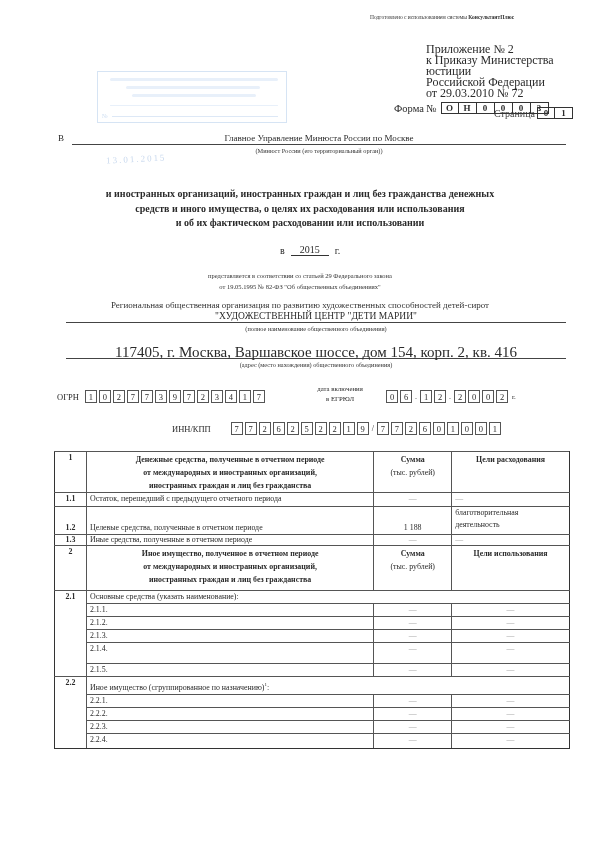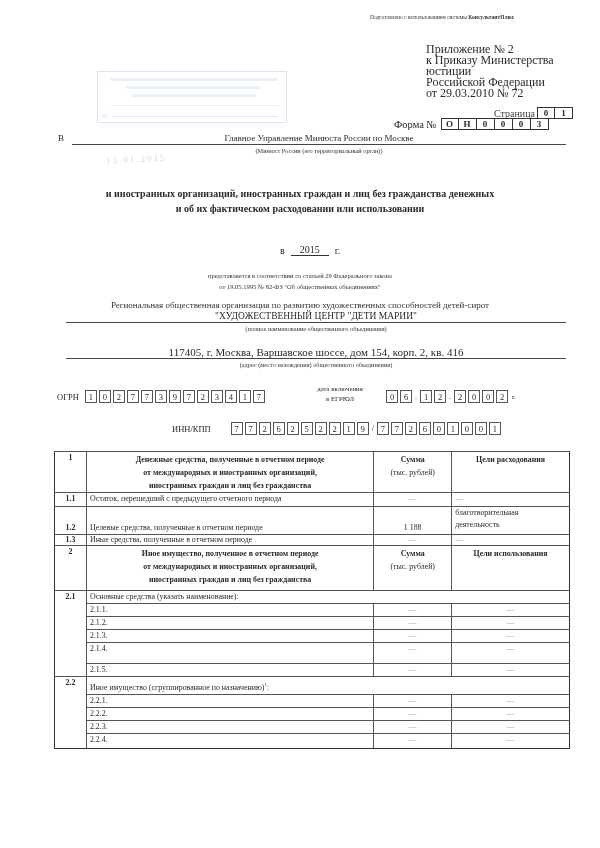--- a/index.html
+++ b/index.html
@@ -23,21 +23,21 @@
   .date-stamp { left: 106px; top: 154px; font-size: 9px; color: #c9d9ee; letter-spacing: 2px; transform: rotate(-3deg); }
   .to-label { left: 58px; top: 133px; font-size: 9px; }
   .to-line { left: 72px; top: 133px; width: 494px; border-bottom: 1px solid #444; height: 12px; text-align: center; font-size: 9px; line-height: 11px; }
   .caption { font-size: 6.3px; color: #333; text-align: center; }
   .title { left: 30px; top: 187px; width: 540px; text-align: center; font-weight: bold; font-size: 10px; line-height: 14.5px; }
   .year-line { left: 280px; top: 244px; display: flex; align-items: flex-end; font-size: 10px; }
   .year-val { display: inline-block; width: 38px; border-bottom: 1px solid #333; text-align: center; margin: 0 6px; }
   .law { left: 0; width: 600px; text-align: center; font-size: 6.5px; color: #333; }
   .org-type { left: 0; top: 300px; width: 600px; text-align: center; font-size: 9px; color: #333; }
   .org-name { left: 66px; top: 310px; width: 500px; text-align: center; font-size: 9.5px; border-bottom: 1px solid #444; height: 13px; line-height: 12px; }
-  .addr { left: 66px; top: 346px; width: 500px; text-align: center; font-size: 11px; border-bottom: 1px solid #444; height: 13px; line-height: 12px; }
+  .addr { left: 66px; top: 346px; width: 500px; text-align: center; font-size: 15px; border-bottom: 1px solid #444; height: 13px; line-height: 12px; }
   .id-label { font-size: 8.5px; }
   .digit { display: inline-flex; align-items: center; justify-content: center; width: 12px; height: 13px; border: 1px solid #555; margin-right: 2px; font-size: 8.5px; background: #fff; }
   .digits { display: flex; align-items: center; }
   .sep { font-size: 8px; margin: 0 3px 0 1px; }
   table.report { position: absolute; left: 54px; top: 451px; width: 516px; border-collapse: collapse; font-size: 7.9px; }
   table.report td { border: 1px solid #555; padding: 0 3px; vertical-align: top; line-height: 12px; }
   table.report .num { text-align: center; font-weight: bold; width: 32px; }
   table.report .hdr { text-align: center; font-weight: bold; line-height: 13px; padding-top: 1px; }
   table.report .sumh { text-align: center; line-height: 13px; padding-top: 1px; width: 78px; }
   table.report .goalh { text-align: center; font-weight: bold; width: 117px; padding-top: 1px; line-height: 13px; }
@@ -61,21 +61,21 @@
 </div>
 
 <div class="abs page-line">
   <span class="page-label">Страница</span>
   <div class="cellrow">
     <span class="cellbox">0</span>
     <span class="cellbox">1</span>
   </div>
 </div>
 
-<div class="abs form-line" style="left:394px; top:118px;align-items:center;">
+<div class="abs form-line" style="left:394px; top:102px;align-items:center;">
   <span class="form-label">Форма №</span>
   <div class="cellrow">
     <span class="cellbox">О</span>
     <span class="cellbox">Н</span>
     <span class="cellbox">0</span>
     <span class="cellbox">0</span>
     <span class="cellbox">0</span>
     <span class="cellbox">3</span>
   </div>
 </div>
@@ -89,20 +89,21 @@
   <div class="stamp-under"></div>
 </div>
 <div class="abs date-stamp">13.01.2015</div>
 
 <div class="abs to-label">В</div>
 <div class="abs to-line">Главное Управление Минюста России по Москве</div>
 <div class="abs caption" style="left:72px; top:147px; width:494px;">(Минюст России (его территориальный орган))</div>
 
 <div class="abs title">
   <div>и иностранных организаций, иностранных граждан и лиц без гражданства денежных</div>
+  <div>средств и иного имущества, о целях их расходования или использования</div>
   <div>и об их фактическом расходовании или использовании</div>
 </div>
 <div class="abs year-line">
   <span>в</span>
   <span class="year-val">2015</span>
   <span>г.</span>
 </div>
 
 <div class="abs law" style="top:272px;">представляется в соответствии со статьей 29 Федерального закона</div>
 <div class="abs law" style="top:283px;">от 19.05.1995 № 82-ФЗ "Об общественных объединениях"</div>

